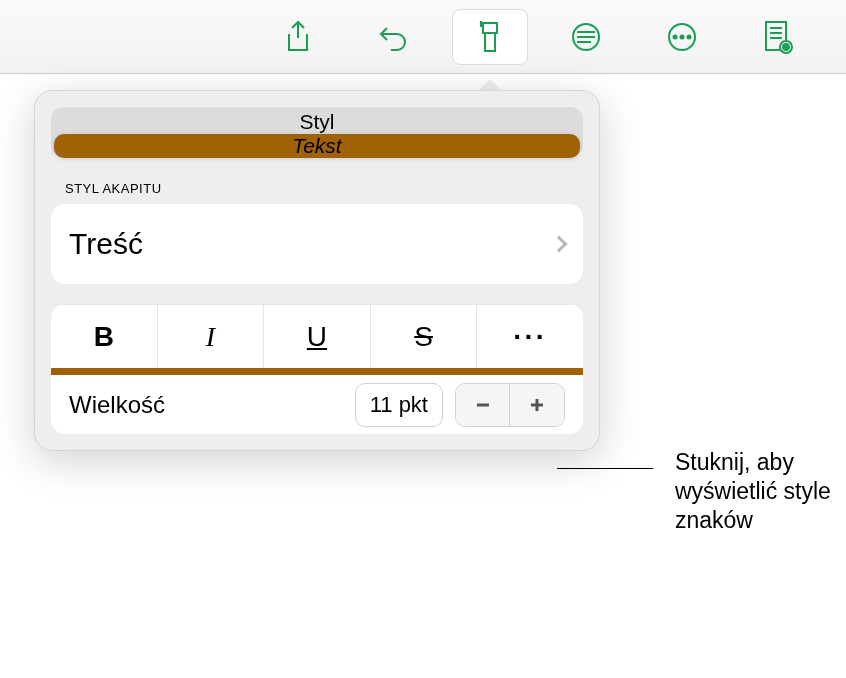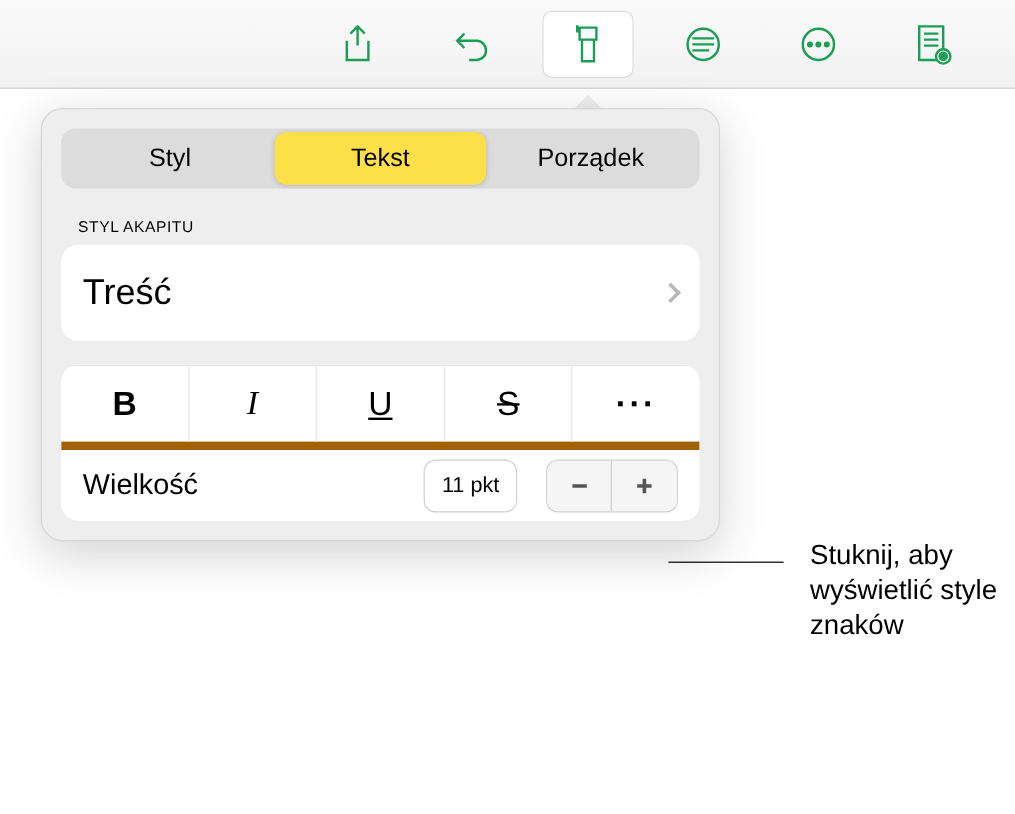--- a/index.html
+++ b/index.html
@@ -57,34 +57,36 @@
       box-shadow: 0 10px 40px rgba(0,0,0,0.18);
       padding: 16px;
     }
     .seg {
       display: flex;
       background: #dcdcdd;
       border-radius: 12px;
       height: 50px;
       padding: 3px;
       margin-bottom: 24px;
+      flex-direction: column;
     }
     .seg-item {
       flex: 1;
       display: flex;
       align-items: center;
       justify-content: center;
       font-size: 21px;
       color: #000;
       border-radius: 10px;
     }
     .seg-item.selected {
-      background: #fde047;
+      background: #a16207;
       box-shadow: 0 1px 4px rgba(0,0,0,0.15);
       font-weight: 500;
+      font-style: italic;
     }
     .section-label {
       font-size: 13px;
       letter-spacing: 0.5px;
       color: #000000;
       text-transform: uppercase;
       margin: 6px 0 8px 14px;
     }
     .card {
       background: #fff;
@@ -132,23 +134,23 @@
     .fmt-italic { font-style: italic; font-family: serif; }
     .more-dots { letter-spacing: 2px; font-weight: bold; }
     .size-box {
       margin-left: auto;
       border: 1px solid #d0d0d3;
       border-radius: 10px;
       height: 44px;
       padding: 0 14px;
       display: flex;
       align-items: center;
-      font-size: 18px;
-      color: #000;
-      margin-right: 24px;
+      font-size: 22px;
+      color: #000;
+      margin-right: 12px;
     }
     .stepper {
       display: flex;
       border: 1px solid #d0d0d3;
       border-radius: 10px;
       height: 44px;
       overflow: hidden;
     }
     .step {
       width: 54px;
@@ -226,21 +228,20 @@
         <circle cx="24" cy="28" r="3" fill="none"></circle>
         <circle cx="24" cy="28" r="1.2" fill="#1a9e54"></circle>
       </svg>
   </div>
 </div>
 
 <div class="popover">
   <div class="seg">
     <div class="seg-item">Styl</div>
     <div class="seg-item selected">Tekst</div>
-    <div class="seg-item">Porządek</div>
   </div>
 
   <div class="section-label">STYL AKAPITU</div>
   <div class="card">
     <div class="row style-row">
       <span class="style-title">Treść</span>
       <div style="margin-left:auto"></div>
       <span class="chev"></span>
     </div>
   </div>

